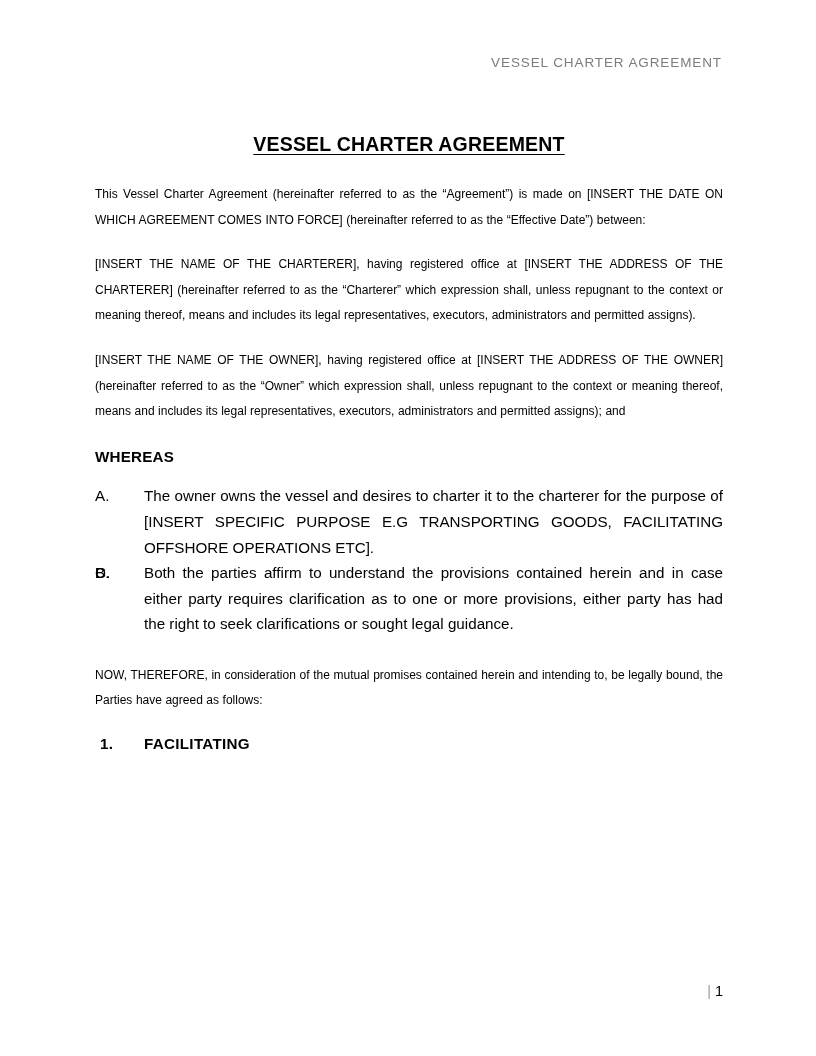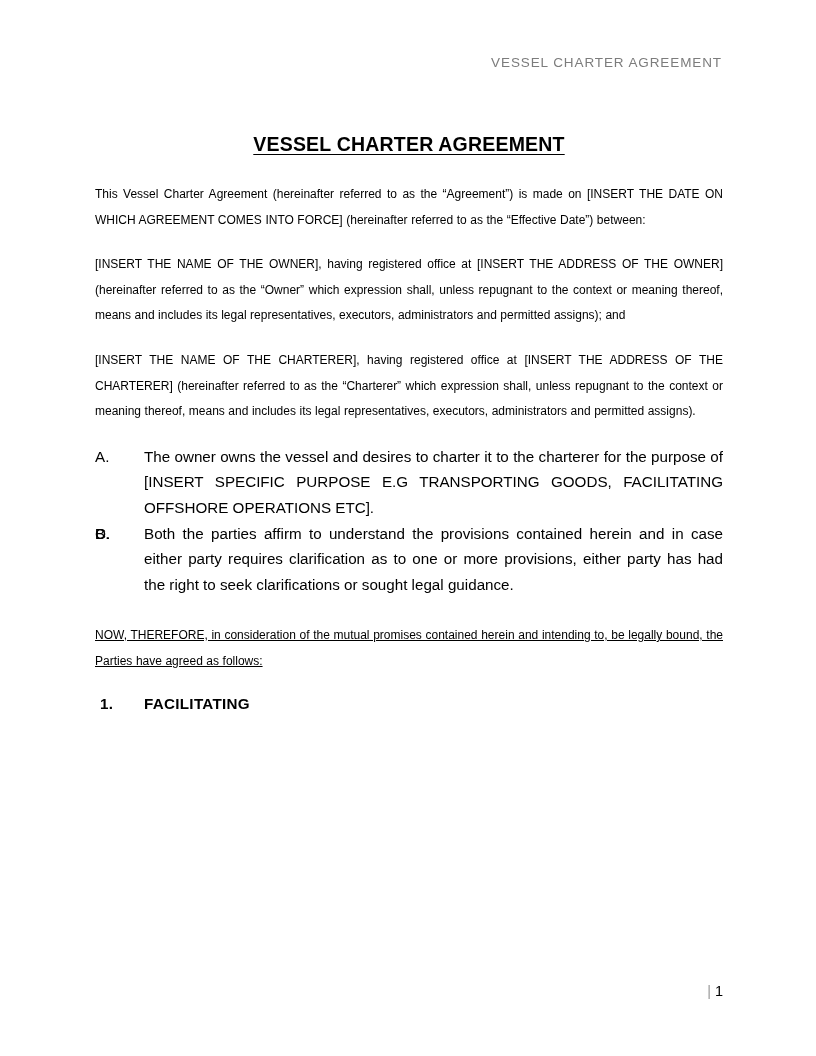--- a/index.html
+++ b/index.html
@@ -60,21 +60,20 @@
     margin: 0 0 19px 0;
     font-size: 12px;
     line-height: 25.6px;
     text-align: justify;
     text-justify: inter-word;
     word-spacing: 0.2px;
   }
 
   p.body-para.last-para {
     margin-bottom: 0;
-    text-decoration: underline;
   }
 
   .section-label {
     font-size: 15.2px;
     line-height: 25.6px;
     font-weight: bold;
     margin: 0 0 14px 0;
     letter-spacing: 0.2px;
   }
 
@@ -147,25 +146,26 @@
 <div class="page">
 
   <div class="doc-header">VESSEL CHARTER AGREEMENT</div>
 
   <div class="content">
 
     <div class="doc-title">VESSEL CHARTER AGREEMENT</div>
 
     <p class="body-para">This Vessel Charter Agreement (hereinafter referred to as the “Agreement”) is made on [INSERT THE DATE ON WHICH AGREEMENT COMES INTO FORCE] (hereinafter referred to as the “Effective Date”) between:</p>
 
+    <p class="body-para">[INSERT THE NAME OF THE CHARTERER], having registered office at [INSERT THE ADDRESS OF THE CHARTERER] (hereinafter referred to as the “Charterer” which expression shall, unless repugnant to the context or meaning thereof, means and includes its legal representatives, executors, administrators and permitted assigns).</p>
+
     <p class="body-para">[INSERT THE NAME OF THE OWNER], having registered office at [INSERT THE ADDRESS OF THE OWNER] (hereinafter referred to as the “Owner” which expression shall, unless repugnant to the context or meaning thereof, means and includes its legal representatives, executors, administrators and permitted assigns); and</p>
 
-    <p class="body-para">[INSERT THE NAME OF THE CHARTERER], having registered office at [INSERT THE ADDRESS OF THE CHARTERER] (hereinafter referred to as the “Charterer” which expression shall, unless repugnant to the context or meaning thereof, means and includes its legal representatives, executors, administrators and permitted assigns).</p>
 
-
+    <div class="section-label">WHEREAS</div>
 
     <ul class="recitals">
       <li class="recital-item">
         <span class="recital-marker">A.</span>
         <span>The owner owns the vessel and desires to charter it to the charterer for the purpose of [INSERT SPECIFIC PURPOSE E.G TRANSPORTING GOODS, FACILITATING OFFSHORE OPERATIONS ETC].</span>
       </li>
       <li class="recital-item">
         <span class="recital-marker">B.</span>
       </li>
       <li class="recital-item">

